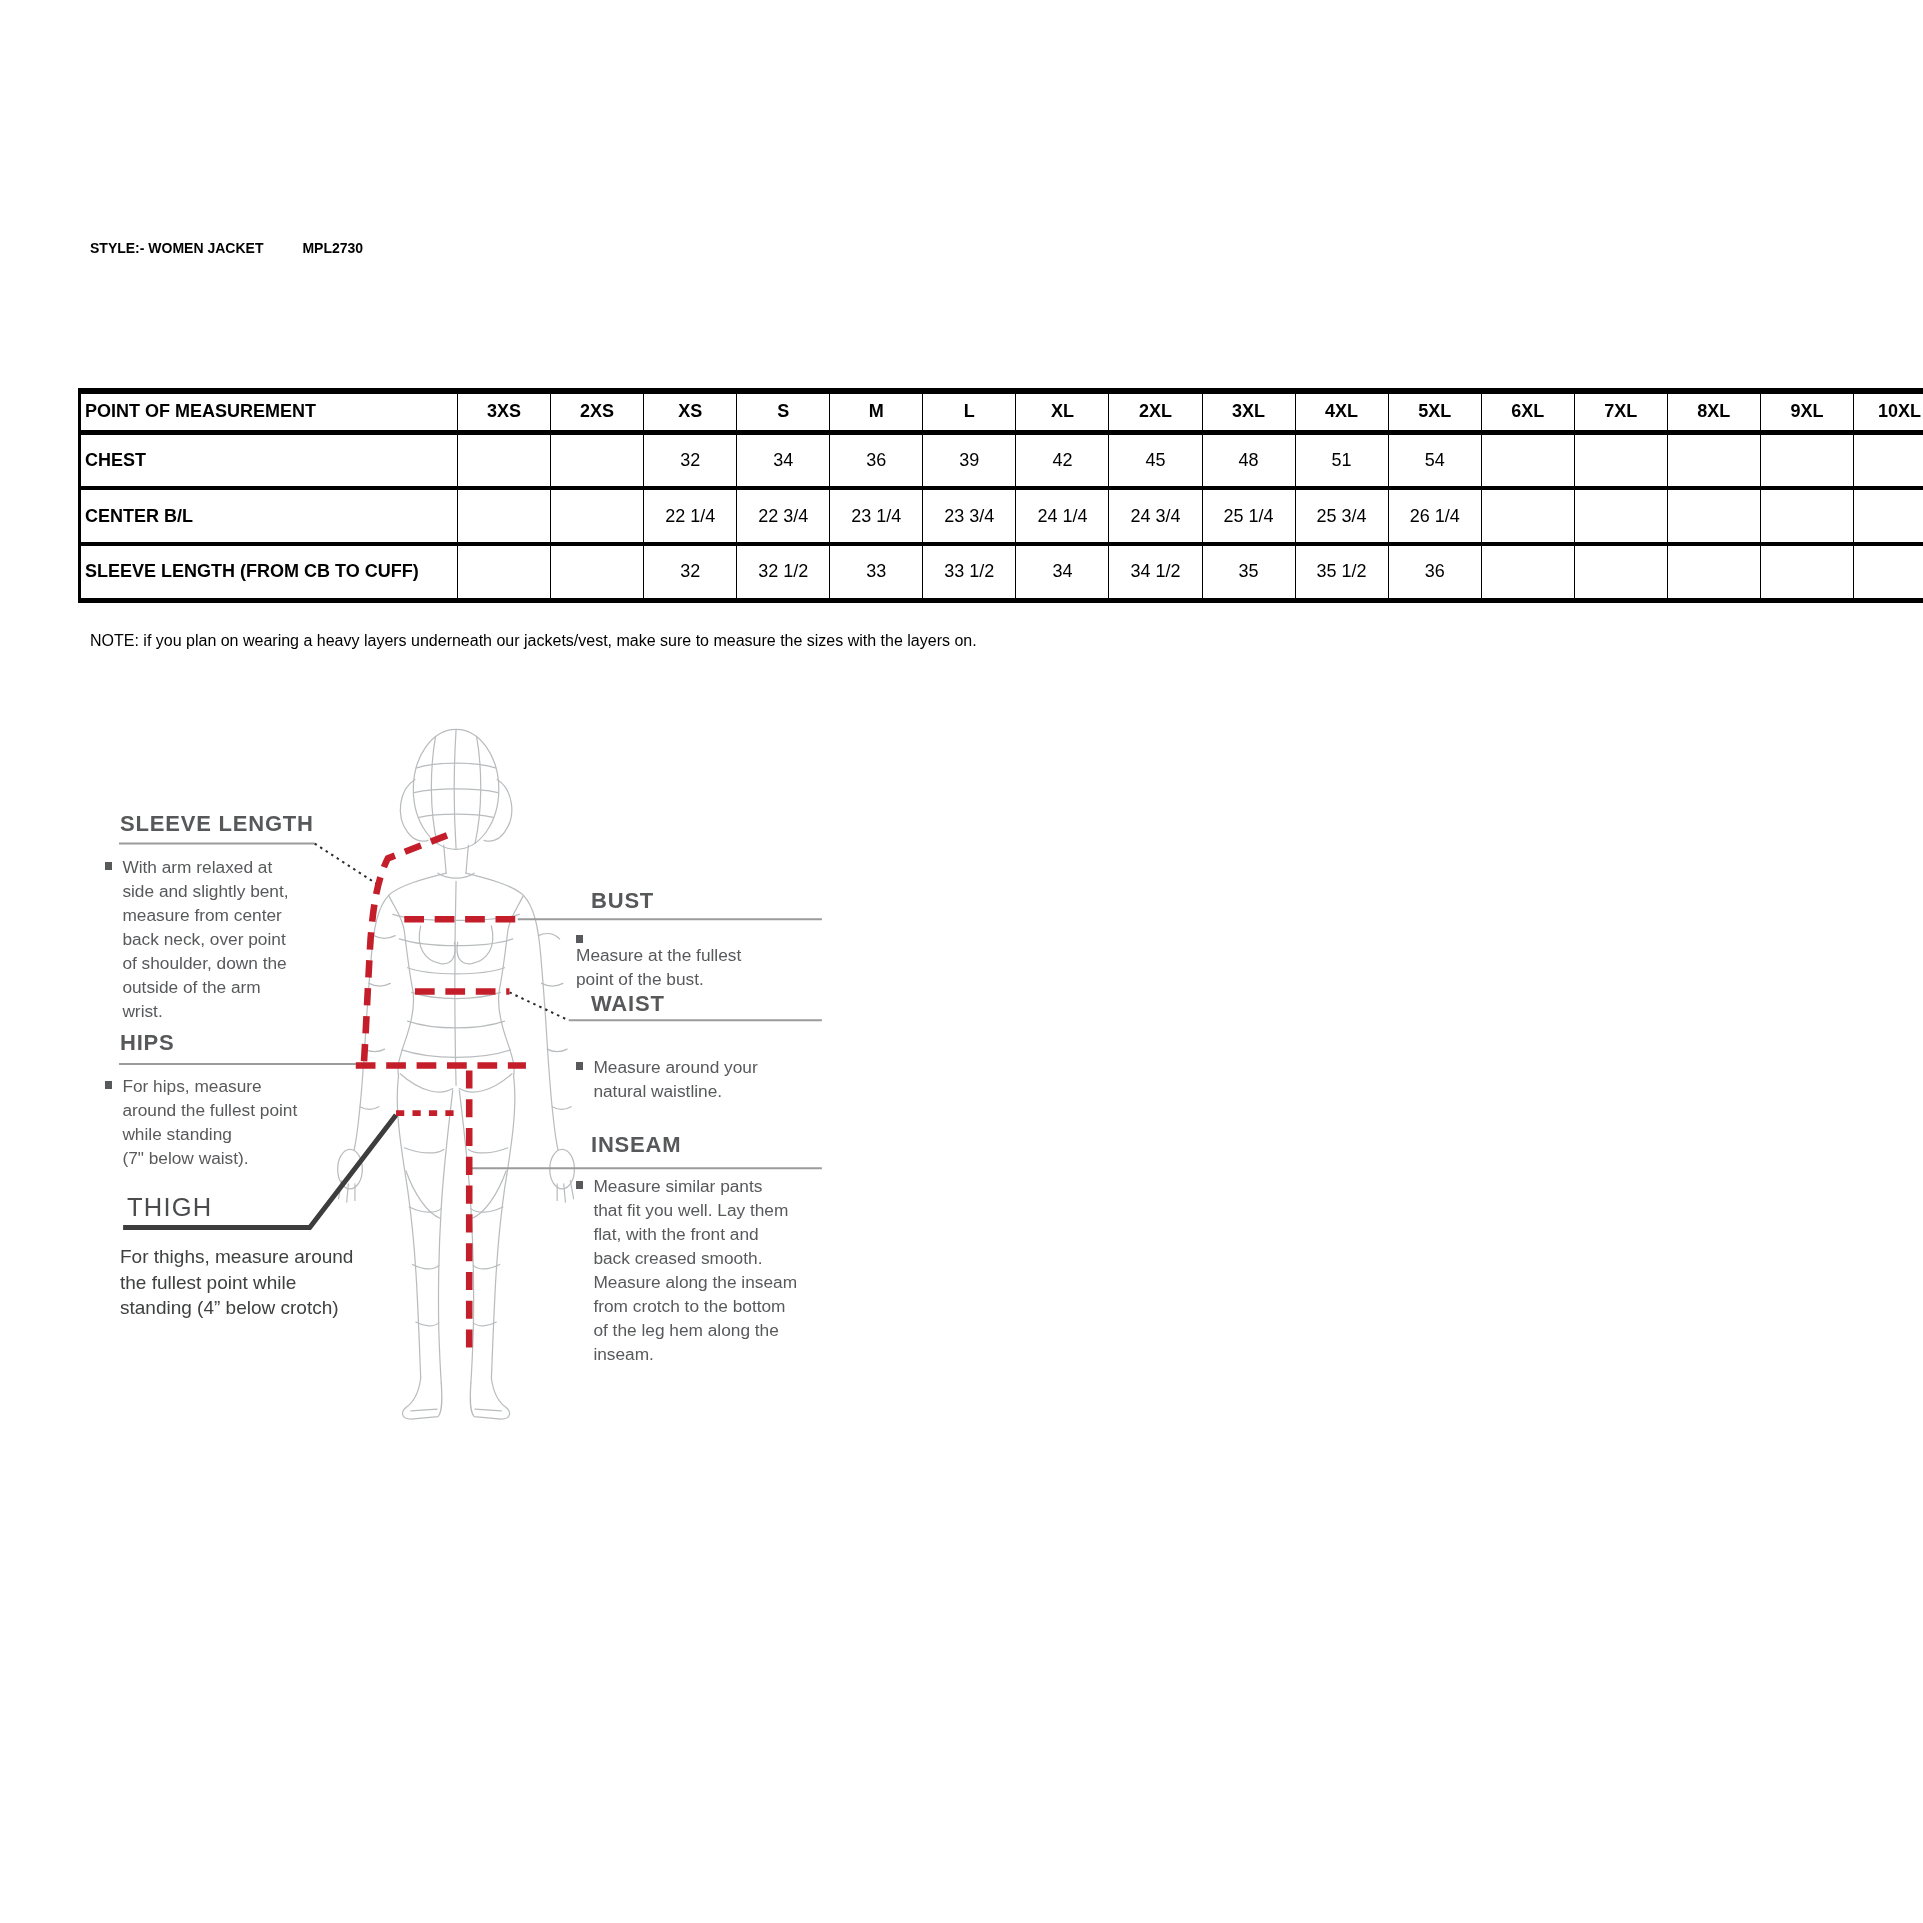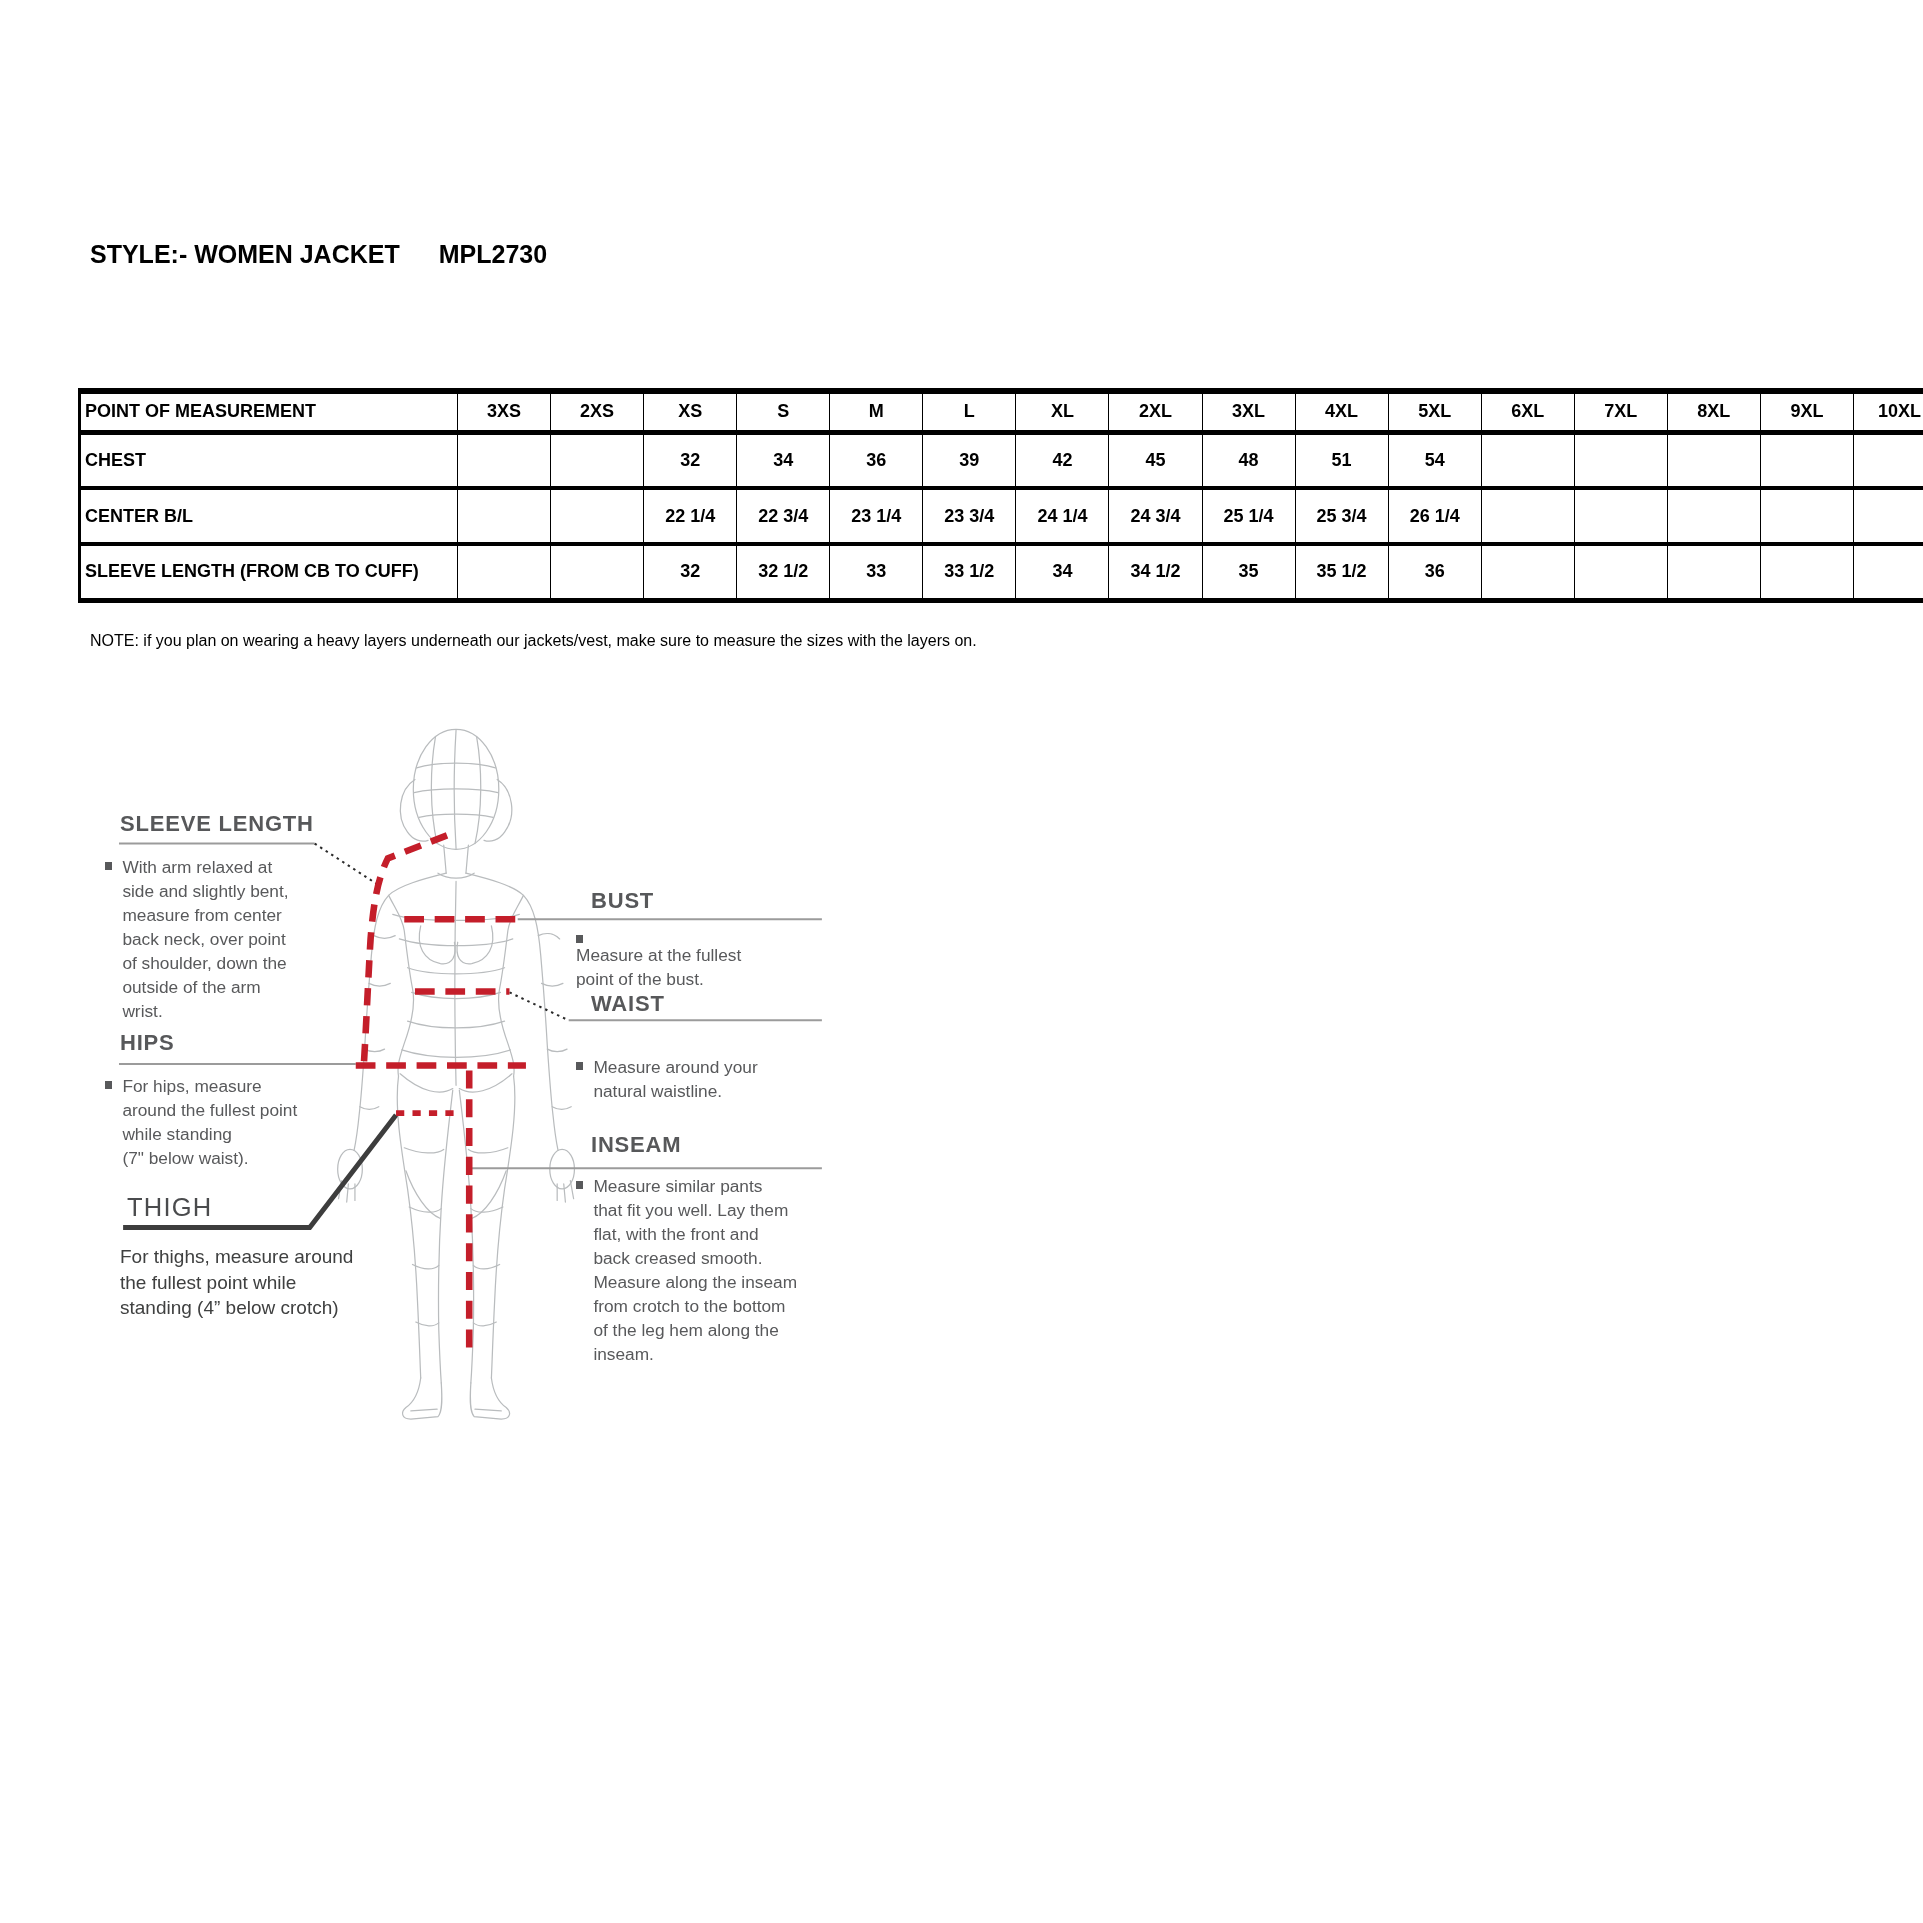--- a/index.html
+++ b/index.html
@@ -18,21 +18,21 @@
   body{
     position:relative;
     width:1924px;height:1924px;
     font-family:"Liberation Sans",sans-serif;
     color:#000;
     overflow:hidden;
   }
   
   .doc-title{
     position:absolute;left:90px;top:240px;
-    font-size:25px;font-weight:bold;letter-spacing:0px;
+    font-size:14px;font-weight:bold;letter-spacing:0px;
     white-space:nowrap;
   }
   .doc-title .style-code{margin-left:39px;}
   
   table.size-table{
     position:absolute;left:78px;top:388px;
     width:1870px;
     border-collapse:collapse;table-layout:fixed;
     border:3.3px solid var(--table-border);
     border-top-width:6.6px;border-bottom-width:5.8px;
@@ -41,21 +41,21 @@
     border:1.6px solid var(--table-border);
     font-size:18px;
     text-align:center;vertical-align:middle;
     overflow:hidden;white-space:nowrap;
     height:56px;
     padding:0 3.3px;
   }
   table.size-table thead th{height:41px;font-weight:bold;border-bottom-width:5.8px;}
   table.size-table .label-col{width:378px;text-align:left;font-weight:bold;padding-left:4.1px;}
   table.size-table tbody tr{border-top:4.1px solid var(--table-border);}
-  table.size-table td{font-weight:bold;}
+  table.size-table td{font-weight:normal;}
   
   .note-line{
     position:absolute;left:90px;top:632px;
     font-size:16px;font-weight:normal;white-space:nowrap;
   }
   
   .guide-svg{position:absolute;left:82px;top:720px;width:781px;height:724px;}
   .guide-heading{
     position:absolute;
     font-size:22px;font-weight:bold;letter-spacing:0.8px;

